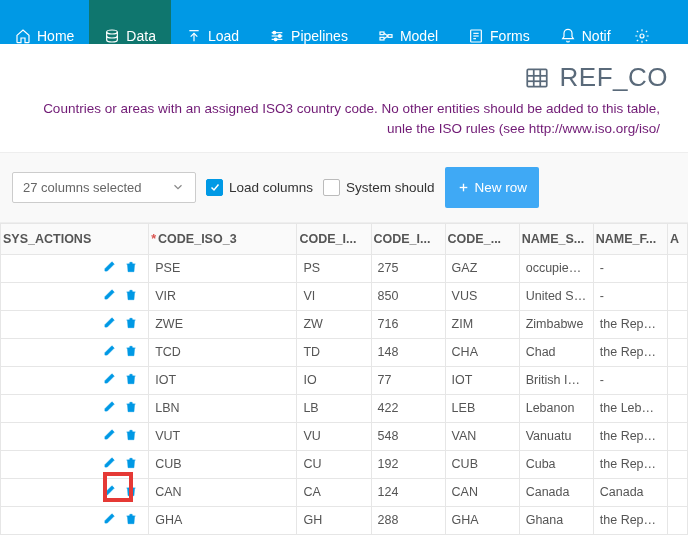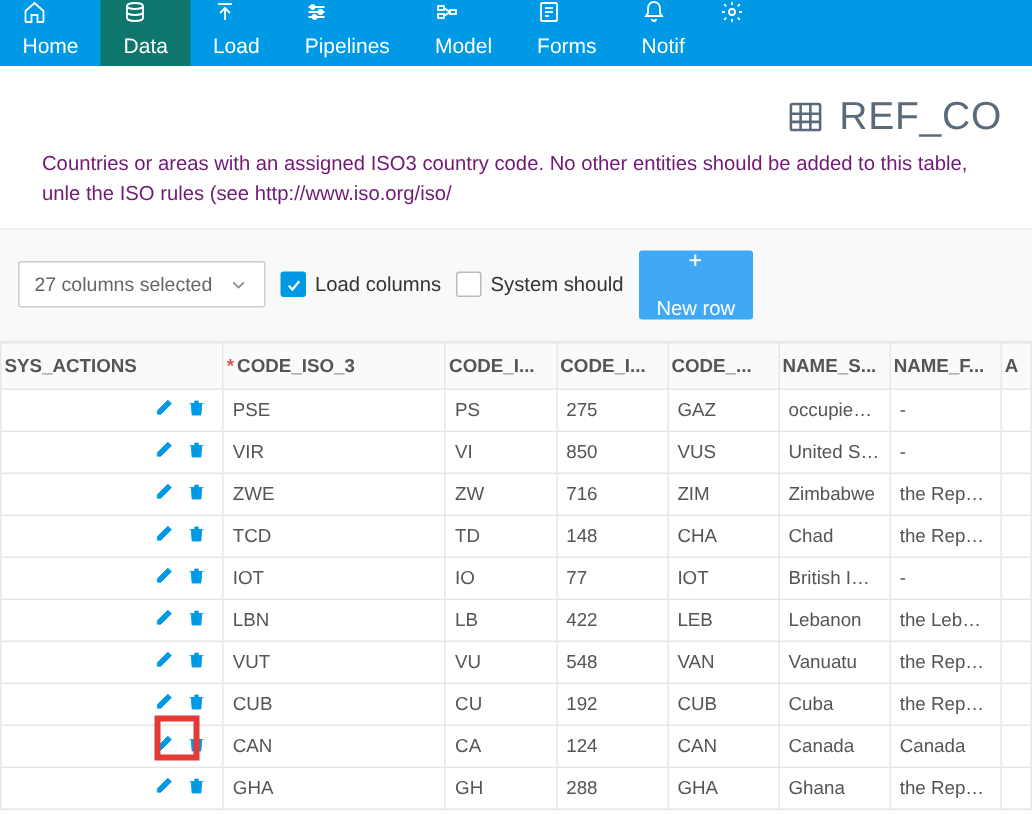--- a/index.html
+++ b/index.html
@@ -1,34 +1,34 @@
 <!DOCTYPE html>
 <html><head>
 <meta charset="utf-8">
 <style>
 * { box-sizing: border-box; margin: 0; padding: 0; }
 body { font-family: -apple-system, BlinkMacSystemFont, "Segoe UI", Arial, sans-serif; font-size: 13px; color: #333; background: #fff; width: 688px; height: 548px; overflow: hidden; }
 .nav { background: #0099e5; display: flex; height: 44px; }
-.nav-item { display: flex; align-items: flex-start; padding: 0 15px; color: #fff; cursor: pointer; font-size: 14px; gap: 6px; white-space: nowrap; flex-direction: column; }
+.nav-item { display: flex; align-items: flex-end; padding: 0 15px; color: #fff; cursor: pointer; font-size: 14px; gap: 6px; white-space: nowrap; }
 .nav-item.active { background: #0f766e; }
 .nav-item svg { width: 16px; height: 16px; fill: none; stroke: #fff; stroke-width: 1.8; }
 .nav-item.last-gear { padding: 0 8px; }
-.header { padding: 18px 20px 12px 20px; text-align: left; }
+.header { padding: 18px 20px 12px 20px; text-align: right; }
 .title-row { display: flex; align-items: center; justify-content: flex-end; gap: 10px; padding-right: 0; margin-bottom: 6px; }
 .title-row svg { width: 26px; height: 26px; stroke: #5a6a7a; fill: none; stroke-width: 1.6; }
 .title { font-size: 26px; font-weight: 300; color: #5a6a7a; letter-spacing: 0.5px; white-space: nowrap; }
 .desc { font-size: 13.5px; color: #701a75; line-height: 1.5; padding: 0 8px; }
 .controls { display: flex; align-items: center; gap: 10px; padding: 14px 12px; background: #f9f9f9; border-top: 1px solid #eee; border-bottom: 1px solid #eee; }
-.select-box { display: flex; align-items: center; justify-content: space-between; border: 1px solid #ccc; background: #fff; padding: 7px 10px; width: 165px; border-radius: 2px; cursor: pointer; color: #666; }
+.select-box { display: flex; align-items: center; justify-content: space-between; border: 1px solid #ccc; background: #fff; padding: 7px 10px; width: 184px; border-radius: 2px; cursor: pointer; color: #666; }
 .select-box svg { width: 14px; height: 14px; stroke: #888; fill: none; stroke-width: 2; }
 .chk { display: flex; align-items: center; gap: 6px; color: #333; cursor: pointer; font-size: 13.5px; }
 .chk-box { width: 17px; height: 17px; border: 1px solid #bbb; border-radius: 2px; display: flex; align-items: center; justify-content: center; background: #fff; }
 .chk-box.checked { background: #0099e5; border-color: #0099e5; }
 .chk-box.checked svg { width: 12px; height: 12px; stroke: #fff; fill: none; stroke-width: 3; }
-.btn-new { background: #3fa9f5; color: #fff; border: none; padding: 0 12px; border-radius: 2px; display: flex; align-items: center; gap: 18px; cursor: pointer; font-size: 13.5px; flex-direction: column; }
+.btn-new { background: #3fa9f5; color: #fff; border: none; padding: 13px 12px; border-radius: 2px; display: flex; align-items: center; gap: 5px; cursor: pointer; font-size: 13.5px; }
 .btn-new svg { width: 13px; height: 13px; stroke: #fff; fill: none; stroke-width: 2.5; }
 table { border-collapse: collapse; width: 100%; table-layout: fixed; }
 th, td { border: 1px solid #e6e6e6; text-align: left; font-size: 12.5px; white-space: nowrap; overflow: hidden; text-overflow: ellipsis; }
 th { background: #fafafa; color: #555; font-weight: 600; padding: 8px 2px; }
 td { padding: 5px 6px; color: #555; }
 .col-actions { width: 148px; }
 .col-iso3 { width: 148px; }
 .col-narrow { width: 74px; }
 .actions-cell { text-align: right; padding-right: 10px; }
 .actions-cell span { display: inline-flex; gap: 8px; }

